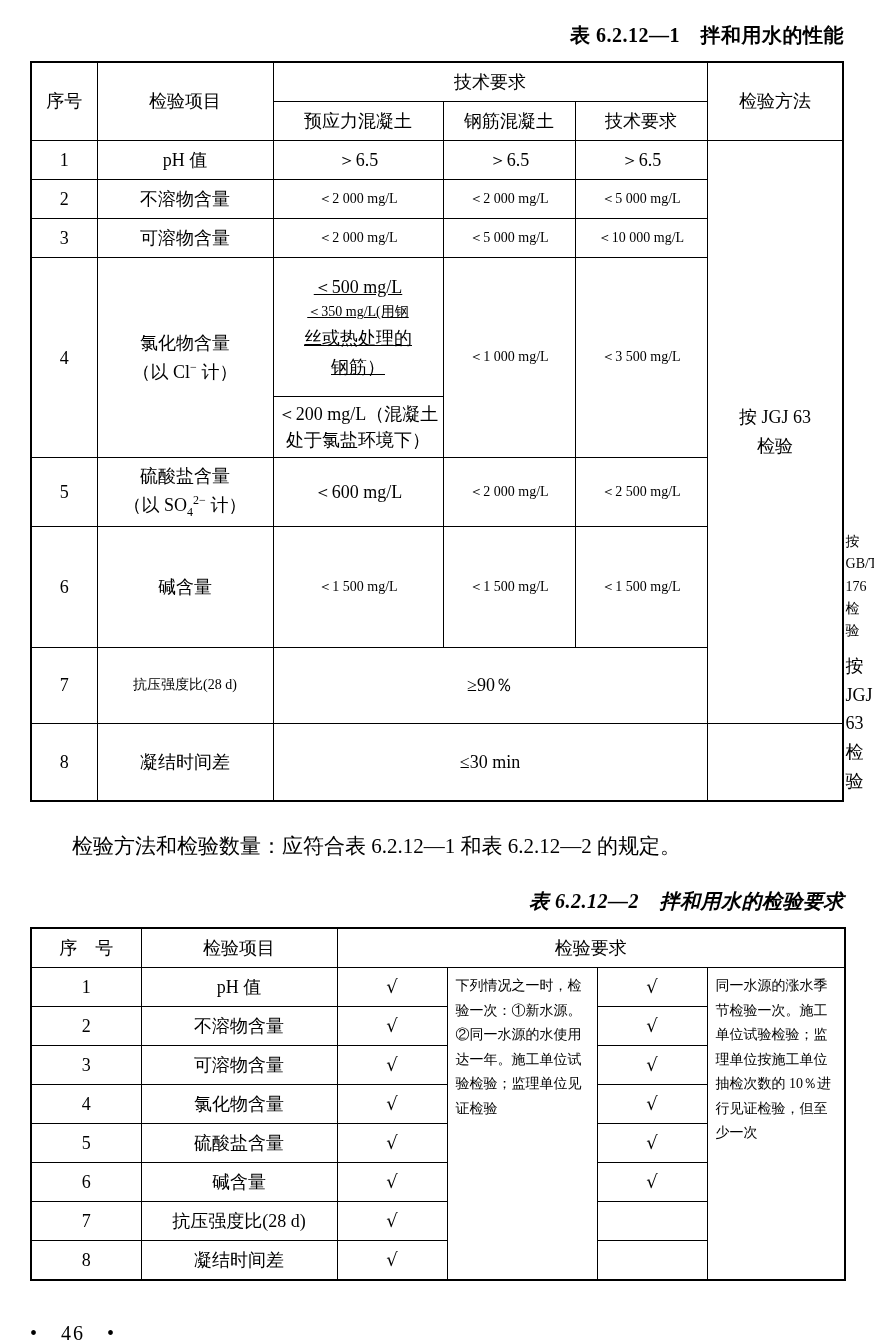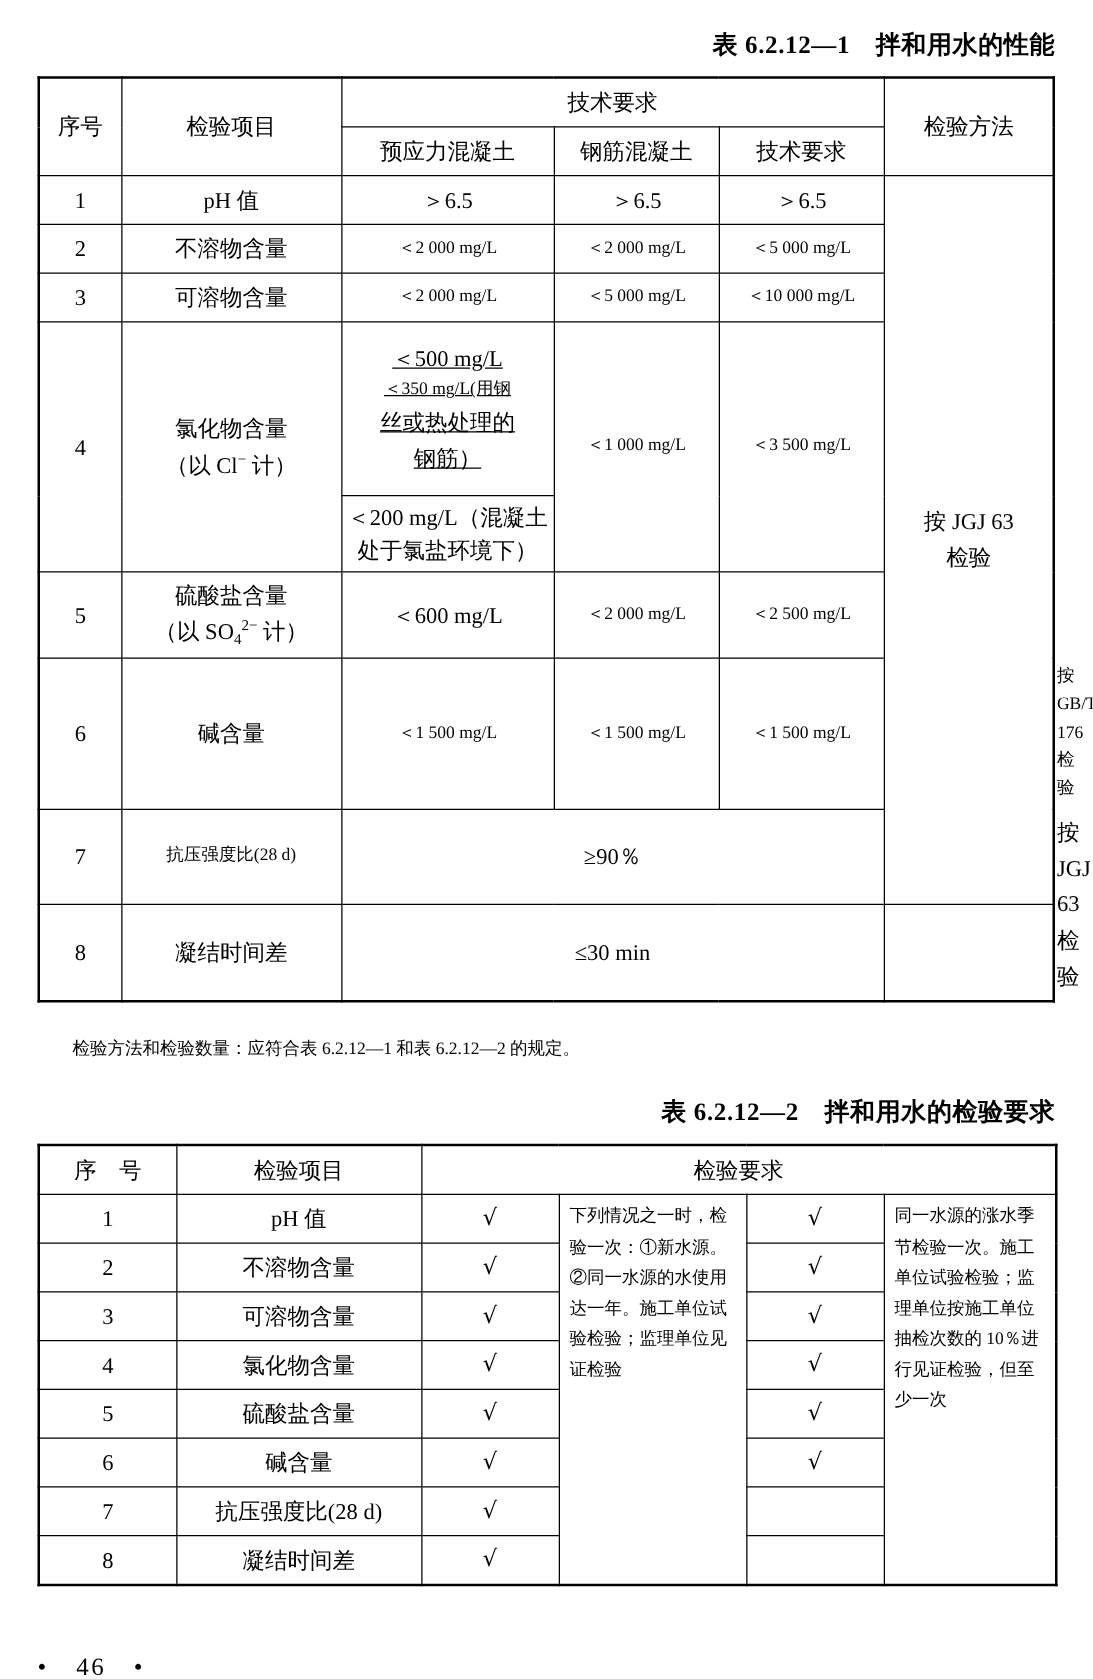--- a/index.html
+++ b/index.html
@@ -22,21 +22,21 @@
     padding: 0 30px;
     position: relative;
   }
   .table-title {
     text-align: right;
     font-size: 20px;
     font-weight: bold;
     letter-spacing: 0.5px;
   }
   #title1 { margin-top: 22px; margin-bottom: 12px; }
-  #title2 { margin-top: 24px; margin-bottom: 12px; }
+  #title2 { margin-top: 24px; margin-bottom: 12px; font-style: italic; }
 
   table {
     border-collapse: collapse;
     width: 814px;
     table-layout: fixed;
   }
   table td, table th {
     border: 1px solid #000;
     text-align: center;
     vertical-align: middle;
@@ -50,21 +50,21 @@
   }
   .t1 td { height: 30px; }
 
   .small { font-size: 14px; }
   .sub { font-size: 12px; vertical-align: sub; }
   .sup { font-size: 12px; vertical-align: super; }
 
   .cell-multi { line-height: 1.6; }
 
   .para {
-    font-size: 14px;
+    font-size: 21px;
     line-height: 1.75;
     margin-top: 26px;
     text-align: justify;
   }
   .para .indent { display: inline-block; width: 2em; }
 
   .check {
     font-size: 20px;
     font-family: "DejaVu Sans", sans-serif;
   }

